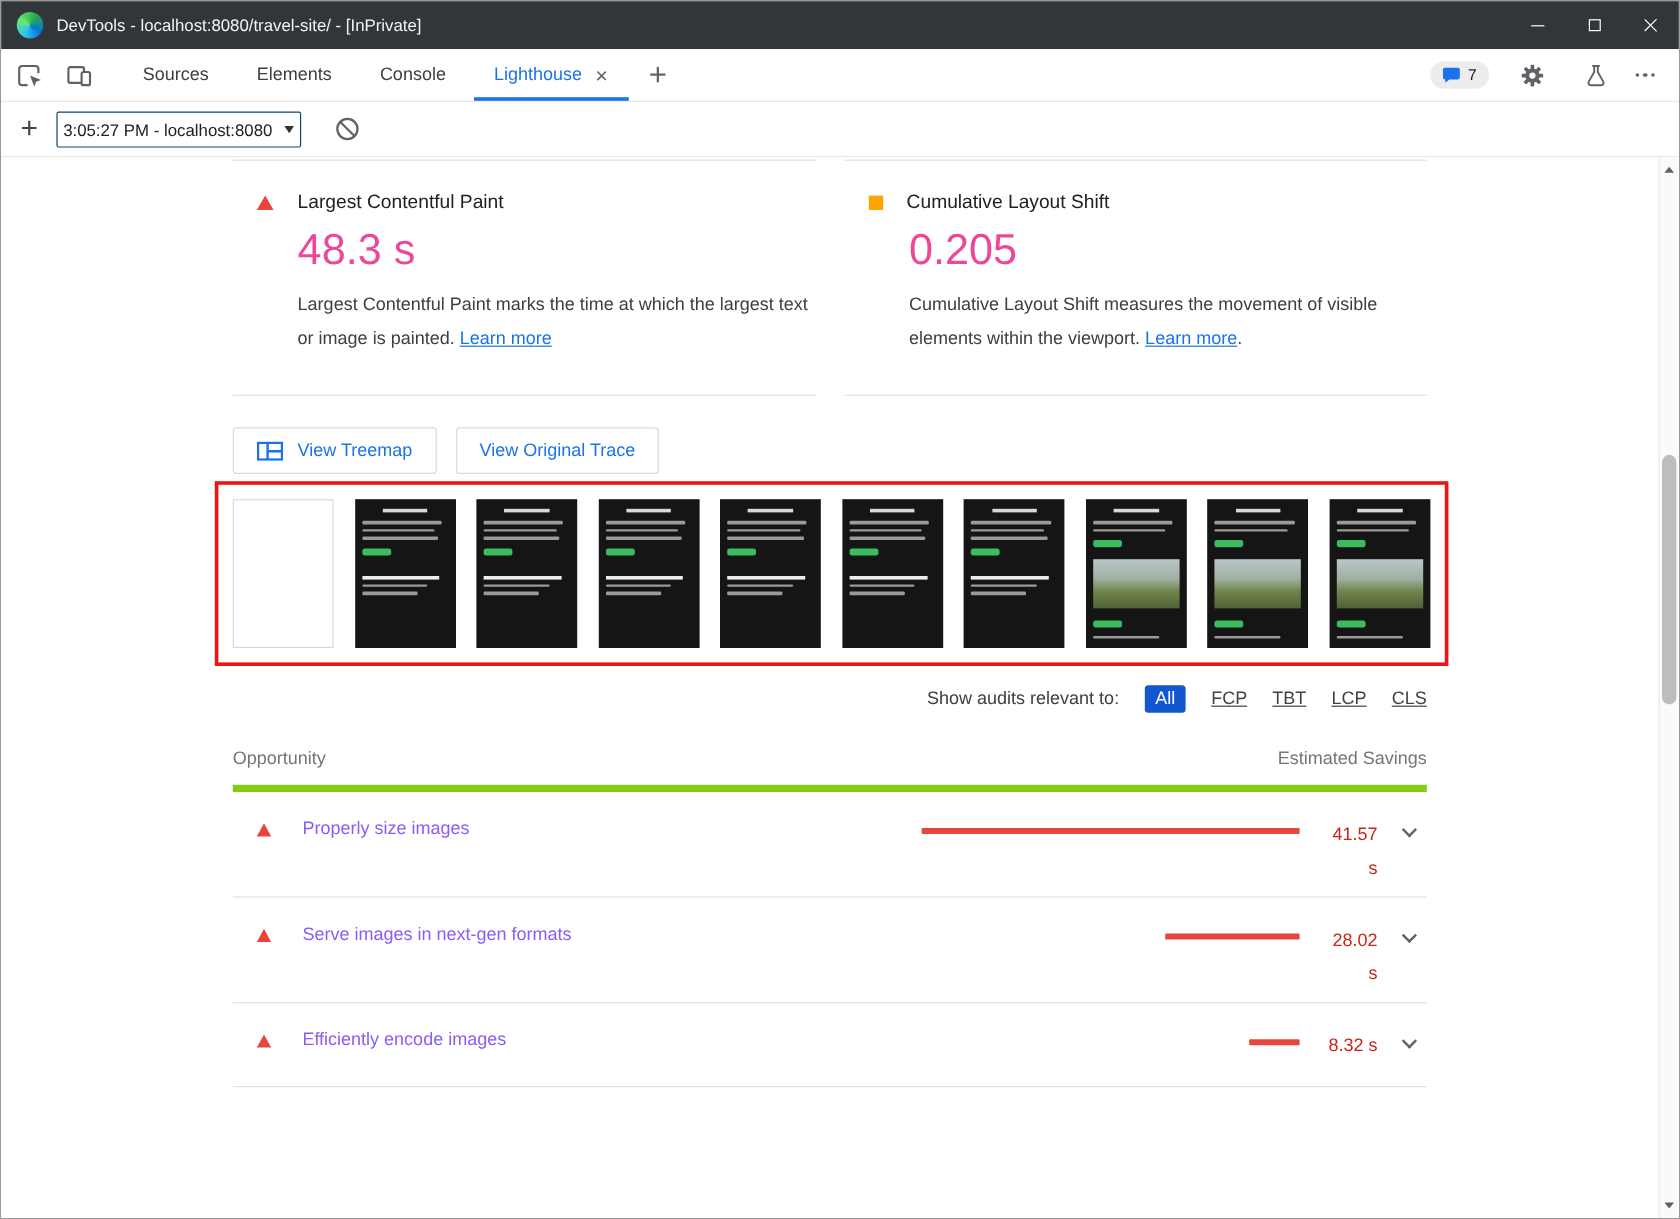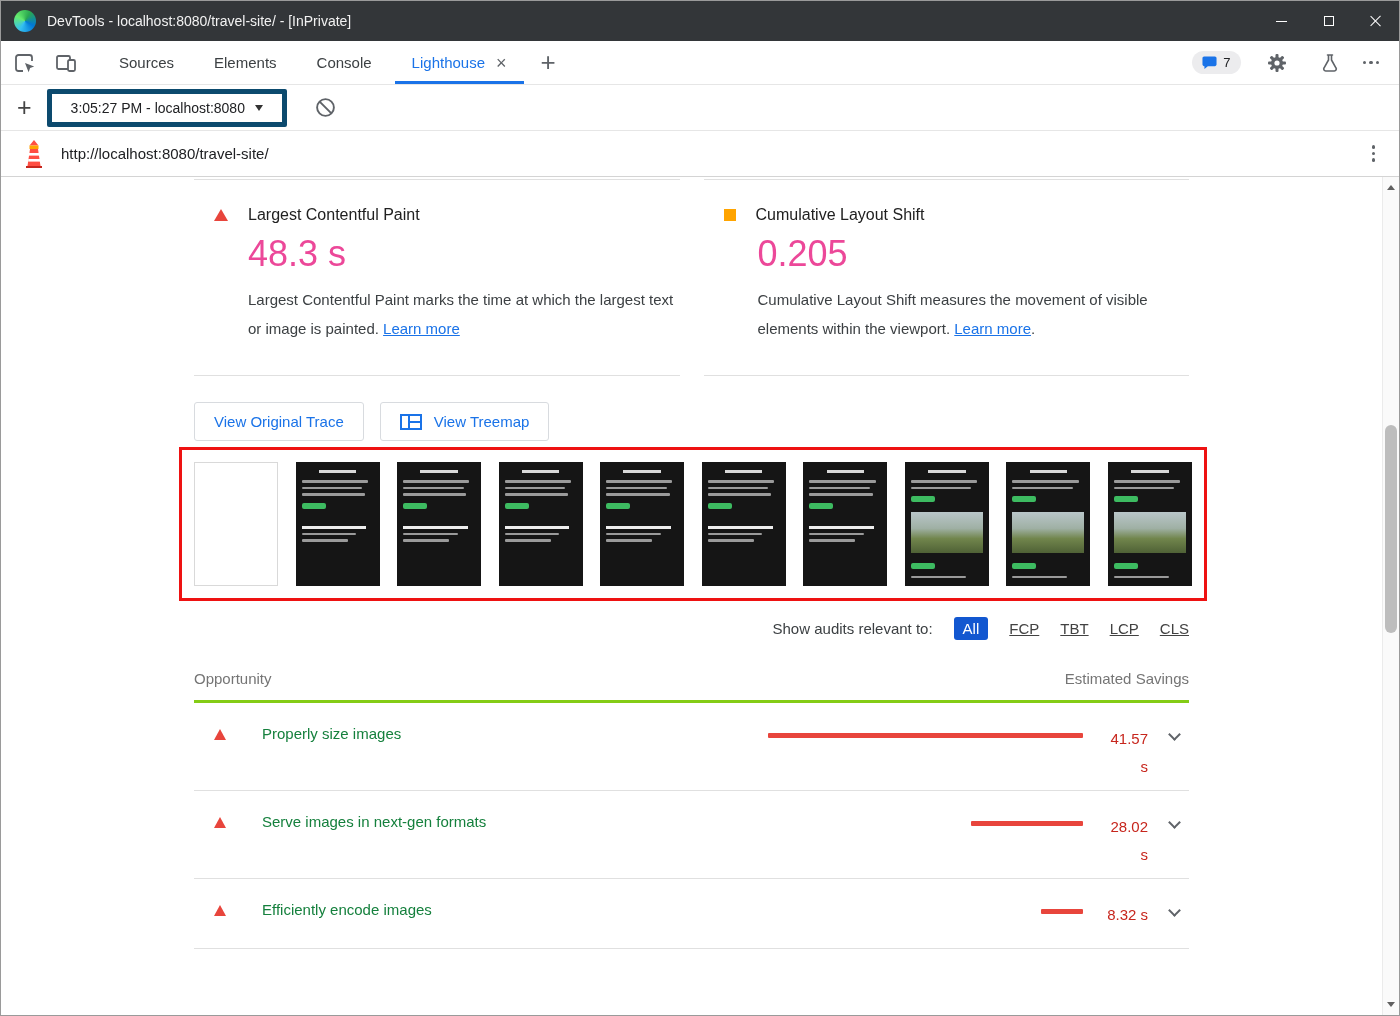--- a/index.html
+++ b/index.html
@@ -30,21 +30,21 @@
   .tab-close { margin-left:11px; font-size:18px; color:#5f6368; line-height:1; }
   .newtab { font-size:26px; font-weight:300; color:#5f6368; padding:0 14px; display:flex; align-items:center; }
   .tab-right { margin-left:auto; display:flex; align-items:center; gap:12px; padding-right:16px; }
   .badge { display:flex; align-items:center; gap:6px; background:#ececee; border-radius:14px; padding:4px 10px; font-size:13px; color:#202124; }
   .dots-h { display:flex; gap:3px; padding:6px 4px; }
   .dots-h i, .kebab i { width:3.5px; height:3.5px; border-radius:50%; background:#5f6368; display:block; }
 
   
   .toolbar2 { flex:0 0 46px; display:flex; align-items:center; border-bottom:1px solid #e6e6e6; padding-left:16px; gap:15px; background:#fff; }
   .plus { font-size:25px; font-weight:300; color:#444; line-height:1; }
-  .session { display:flex; align-items:center; gap:10px; border:5px solid #0c4a6e; border-radius:2px; padding:6px 19px; font-size:14px; color:#202124; background:#fff; }
+  .session { display:flex; align-items:center; gap:10px; border:1px solid #0c4a6e; border-radius:2px; padding:6px 5px; font-size:14px; color:#202124; background:#fff; }
   .caret-down { width:0; height:0; border-left:4.5px solid transparent; border-right:4.5px solid transparent; border-top:6px solid #333; }
 
   
   .urlbar { flex:0 0 46px; display:flex; align-items:center; border-bottom:1px solid #d4d4d4; padding:0 18px 0 22px; gap:16px; background:#fff; }
   .url-text { font-size:15px; color:#202124; }
   .kebab { margin-left:auto; display:flex; flex-direction:column; gap:3px; padding:5px 6px; }
 
   
   .content { position:relative; flex:1; background:#fff; overflow:hidden; }
   .report { margin-left:193px; width:995px; }
@@ -71,25 +71,25 @@
   .w92{width:92%;} .w88{width:88%;} .w84{width:84%;} .w76{width:76%;} .w64{width:64%;}
   .t-chip { width:24px; height:6px; border-radius:2px; background:#3dbb61; margin:3px 0; }
   .t-cap { height:3px; width:90%; background:#ededed; margin-top:10px; }
   .t-photo { flex:1; margin:3px 0; background:linear-gradient(180deg,#b9c6c9 0%,#9fb0a4 40%,#71854c 65%,#4f6136 100%); }
 
   .filters { display:flex; align-items:center; justify-content:flex-end; gap:21px; margin-top:16px; font-size:15px; color:#3c4043; }
   .chip { background:#1257d0; color:#fff; border-radius:3px; padding:3px 9px; cursor:pointer; }
   .flink { color:#424242; text-decoration:underline; cursor:pointer; }
 
   .opp-heading { margin-top:26px; font-size:14px; letter-spacing:0.8px; color:#757575; }
-  .opp-header { display:flex; justify-content:space-between; margin-top:30px; padding-bottom:13px; border-bottom:3px solid #84cc16; font-size:15px; color:#757575; }
+  .opp-header { display:flex; justify-content:space-between; margin-top:30px; padding-bottom:13px; border-bottom:6px solid #84cc16; font-size:15px; color:#757575; }
   .opp-row { display:flex; align-items:flex-start; padding:22px 0 0 20px; min-height:88px; border-bottom:1px solid #e0e0e0; cursor:pointer; }
   .opp-row.short { min-height:70px; }
   .opp-row .tri { margin-top:4px; border-left-width:6.5px; border-right-width:6.5px; border-bottom-width:11px; }
-  .opp-label { margin-left:36px; font-size:15px; color:#15803d; }
+  .opp-label { margin-left:26px; font-size:15px; color:#8b5cf6; }
   .opp-right { margin-left:auto; display:flex; align-items:flex-start; }
   .bar-track { width:321px; height:5px; margin-top:8px; display:flex; justify-content:flex-end; }
   .bar { height:5px; background:#e8453c; border-radius:1px; }
   .opp-savings { width:46px; margin-left:19px; font-size:15px; color:#c7261d; text-align:right; line-height:1.85; }
   .chev { width:9px; height:9px; border-right:2px solid #5f6368; border-bottom:2px solid #5f6368; transform:rotate(45deg); margin:5px 10px 0 22px; }
 
   
   .scrollbar { position:absolute; right:0; top:0; bottom:0; width:17px; background:#fafafa; border-left:1px solid #ebebeb; }
   .sb-arrow { position:absolute; left:0; width:16px; height:17px; display:flex; align-items:center; justify-content:center; }
   .sb-up { top:2px; } .sb-down { bottom:2px; }
@@ -188,36 +188,20 @@
       <span class="caret-down"></span>
     </div>
     <div class="icon-btn">
       <svg width="21" height="21" viewBox="0 0 20 20" fill="none" stroke="#5f6368" stroke-width="1.8">
         <circle cx="10" cy="10" r="8"></circle>
         <path d="M4.4 4.4l11.2 11.2"></path>
       </svg>
     </div>
   </div>
 
-  <div class="urlbar">
-    <svg width="22" height="28" viewBox="0 0 22 28">
-      <polygon points="11,0 6.5,5.5 15.5,5.5" fill="#ff4e42"></polygon>
-      <rect x="6.5" y="5.5" width="9" height="3.5" fill="#ffa400"></rect>
-      <polygon points="7,9 15,9 17.5,26 4.5,26" fill="#ff4e42"></polygon>
-      <rect x="5.8" y="13" width="10.8" height="2.6" fill="#fff"></rect>
-      <rect x="5.2" y="19" width="12" height="2.6" fill="#fff"></rect>
-      <rect x="3" y="26" width="16" height="2" fill="#c7261d"></rect>
-    </svg>
-    <span class="url-text">http://localhost:8080/travel-site/</span>
-    <div class="kebab">
-        <i></i>
-        <i></i>
-        <i></i>
-      </div>
-  </div>
 
   <div class="content">
     <div class="report">
 
       <div class="metrics">
         <div class="metric">
           <div class="metric-head">
             <span class="tri"></span>
             <span class="metric-label">Largest Contentful Paint</span>
           </div>
@@ -234,29 +218,29 @@
           </div>
           <div class="metric-value">0.205</div>
           <div class="metric-desc">
             <span>Cumulative Layout Shift measures the movement of visible elements within the viewport.</span>
             <a class="learn">Learn more</a><span>.</span>
           </div>
         </div>
       </div>
 
       <div class="actions">
-        <button class="btn">
-          <span>View Original Trace</span>
-        </button>
         <button class="btn">
           <svg width="22" height="16" viewBox="0 0 22 16" fill="none" stroke="#1a73e8" stroke-width="2">
             <rect x="1" y="1" width="20" height="14"></rect>
             <path d="M9 1v14M9 8h12"></path>
           </svg>
           <span>View Treemap</span>
+        </button>
+        <button class="btn">
+          <span>View Original Trace</span>
         </button>
       </div>
 
       <div class="film-box">
 
       <div class="thumb blank"></div>
           <div class="thumb dark">
             <i class="t-logo"></i>
             <i class="t-line w92"></i>
             <i class="t-line w84"></i>

